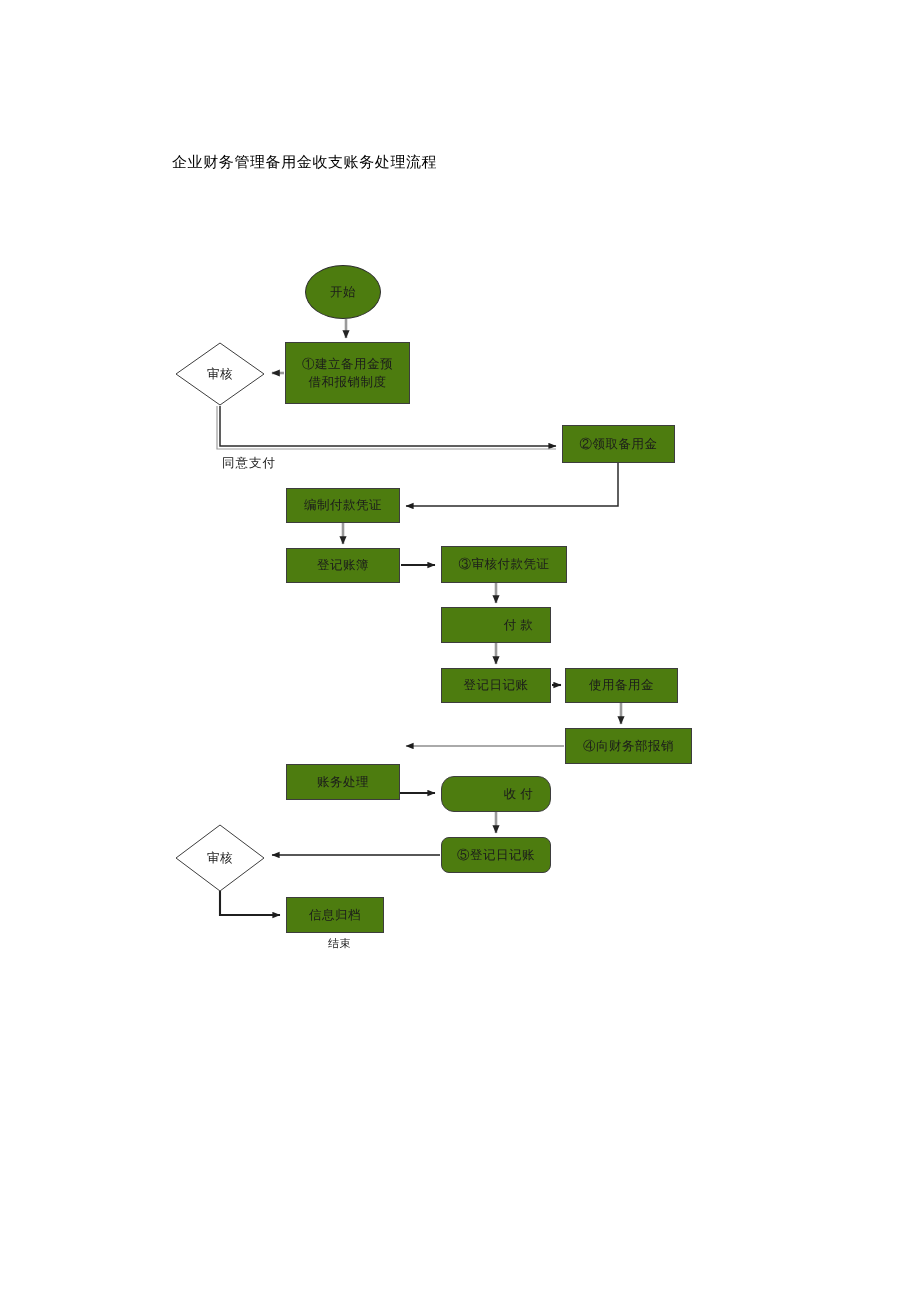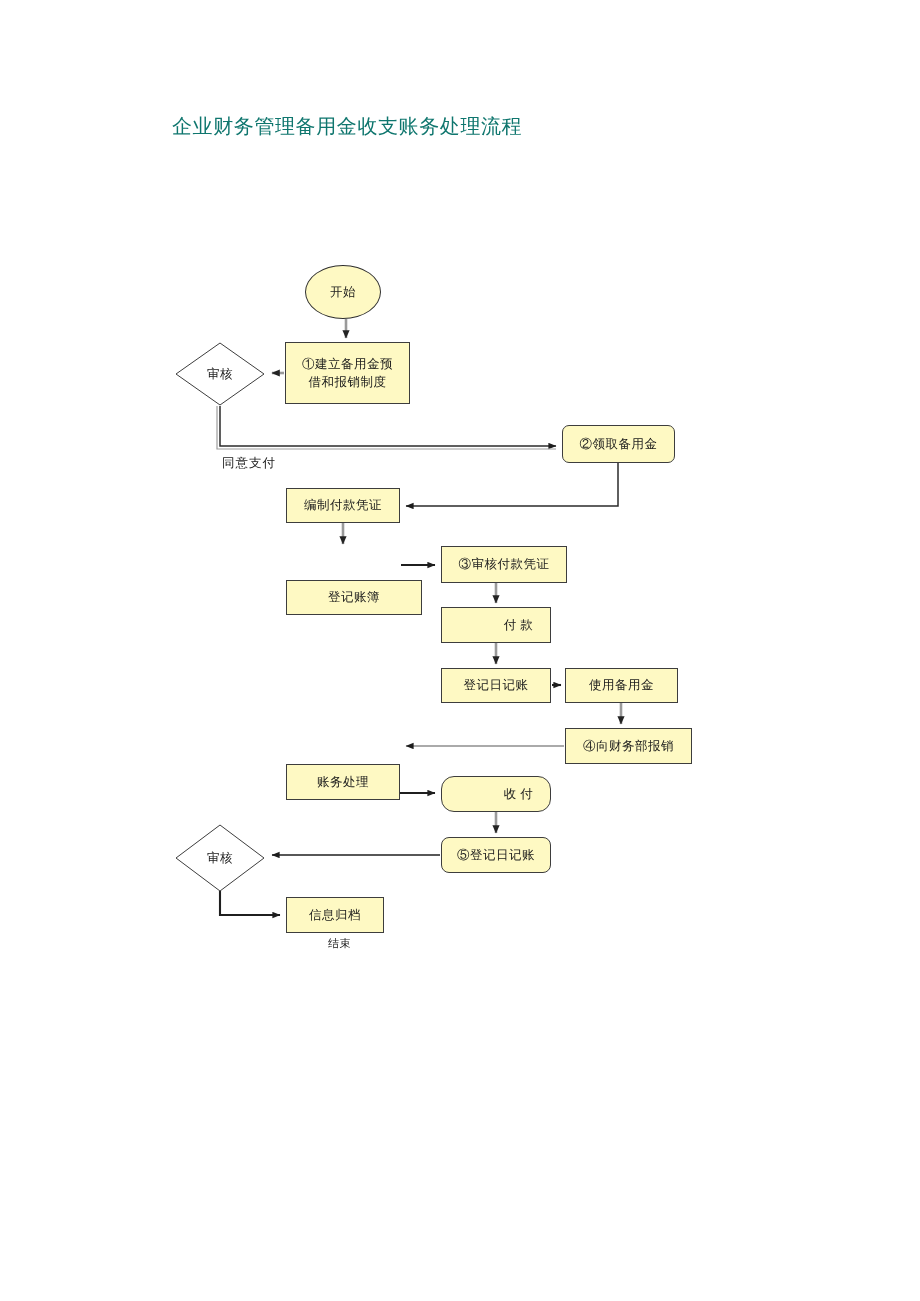--- a/index.html
+++ b/index.html
@@ -16,25 +16,26 @@
     overflow: hidden;
   }
   #page {
     position: absolute;
     left: 0; top: 0;
     width: 920px;
     height: 1301px;
   }
   .doc-text {
     position: absolute;
-    font-size: 20px;
+    font-size: 15px;
     letter-spacing: 0.6px;
-    color: #0f766e;
+    color: #000000;
     white-space: nowrap;
     font-weight: 500;
+    margin-top: 40px;
   }
   #title-line     { left: 172px; top: 113px; }
   #dept-line      { left: 172px; top: 162px; }
 
   
   #flow {
     position: absolute;
     left: 0;
     top: 0;
     width: 920px;
@@ -50,21 +51,21 @@
     position: absolute;
     box-sizing: border-box;
     display: flex;
     align-items: center;
     justify-content: center;
     text-align: center;
     font-size: 12.5px;
     line-height: 1.35;
     letter-spacing: 0.5px;
     color: #1b1b1b;
-    background: #fef9c3;
+    background: #4d7c0f;
     border: 1px solid #3d3d3d;
   }
   .node.two-line { line-height: 1.45; }
   .node.ellipse {
     border-radius: 50%;
     border: 1px solid #2f2f2f;
   }
   .node.diamond-host {
     border: none;
     background: transparent;
@@ -166,25 +167,25 @@
 
     <div class="node diamond-host" style="left:175px; top:342px; width:90px; height:64px;">
       <svg class="diamond-shape" viewBox="0 0 90 64" xmlns="http://www.w3.org/2000/svg">
         <polygon points="45,1 89,32 45,63 1,32" fill="#ffffff" stroke="#3d3d3d" stroke-width="1"></polygon>
       </svg>
       <span class="diamond-label">审核</span>
     </div>
 
     <div class="edge-label" style="left:222px; top:419px;">同意支付</div>
 
-    <div class="node" style="left:562px; top:425px; width:113px; height:38px;border-radius:7px;">②领取备用金</div>
+    <div class="node" style="left:562px; top:425px; width:113px; height:38px;">②领取备用金</div>
 
     <div class="node" style="left:286px; top:488px; width:114px; height:35px;">编制付款凭证</div>
 
-    <div class="node" style="left:286px; top:548px; width:136px; height:35px;margin-top:32px;">登记账簿</div>
+    <div class="node" style="left:286px; top:548px; width:114px; height:35px;">登记账簿</div>
 
     <div class="node" style="left:441px; top:546px; width:126px; height:37px;">③审核付款凭证</div>
 
     <div class="node wide-space" style="left:441px; top:607px; width:110px; height:36px;">付     款</div>
 
     <div class="node" style="left:441px; top:668px; width:110px; height:35px;">登记日记账</div>
 
     <div class="node" style="left:565px; top:668px; width:113px; height:35px;">使用备用金</div>
 
     <div class="node" style="left:565px; top:728px; width:127px; height:36px;">④向财务部报销</div>

